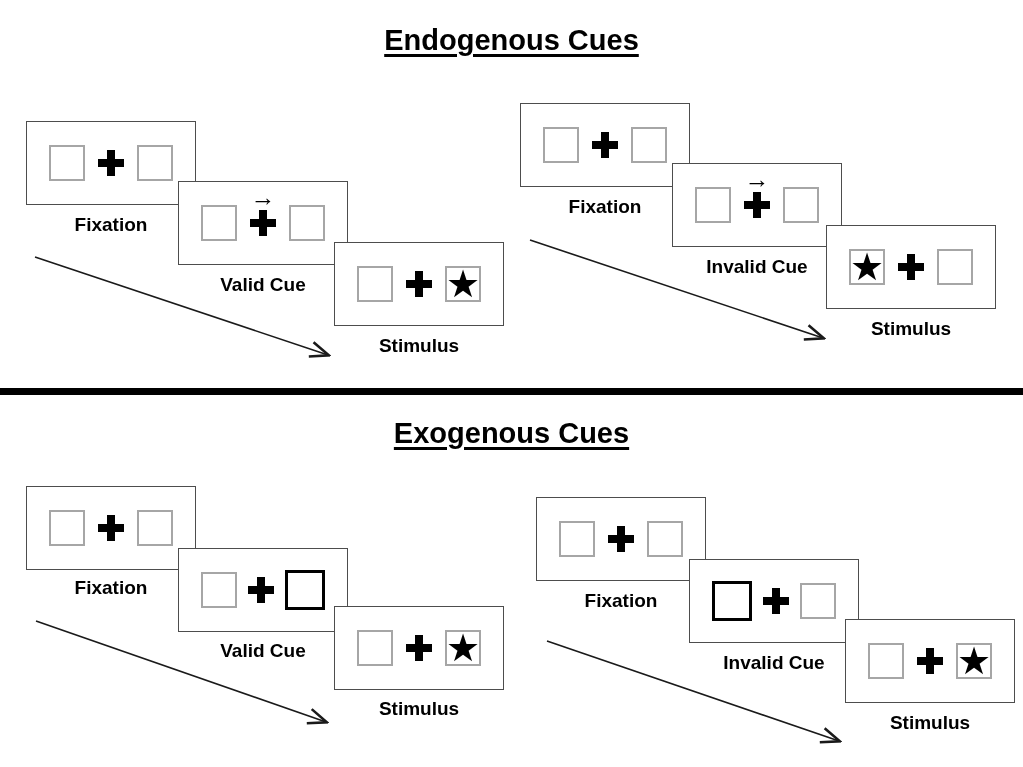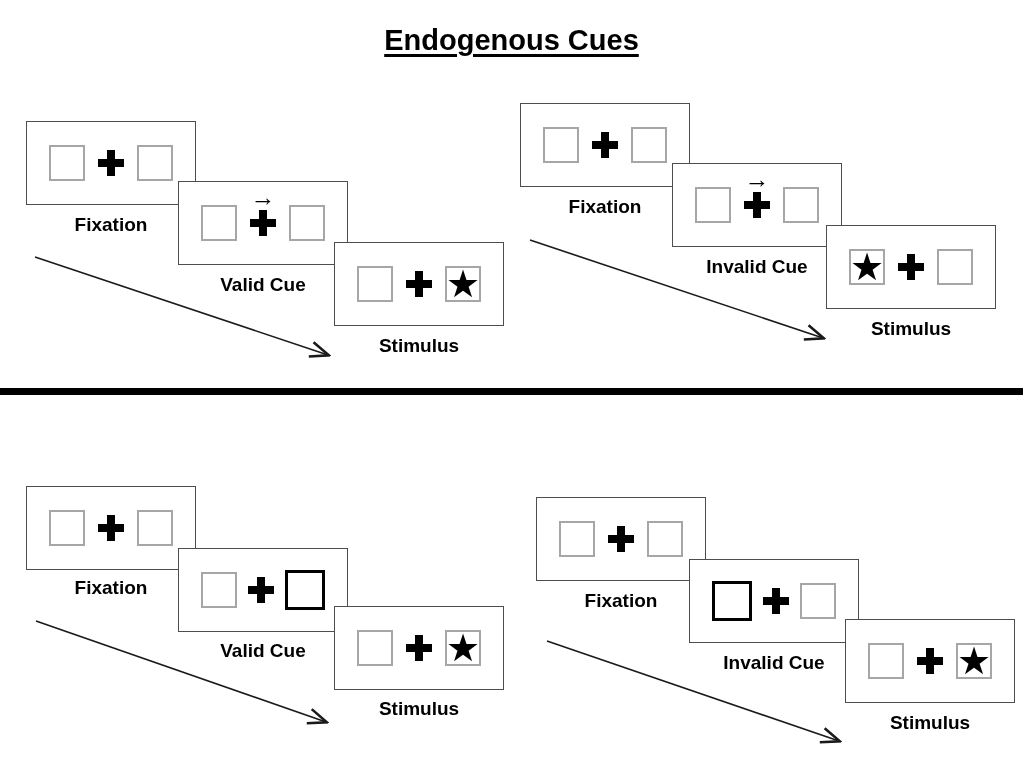--- a/index.html
+++ b/index.html
@@ -114,20 +114,21 @@
       </div>
     <div class="center">
         <div class="cross"></div>
       </div>
     <div class="box"></div>
   </div>
   <div class="plabel" style="left:826px;top:318px;">Stimulus</div>
 
   <div class="divider" style="top:388px;"></div>
 
+  <div class="title" style="top:417px;">Exogenous Cues</div>
 
   <div class="panel" style="left:26px;top:486px;">
     <div class="box"></div>
     <div class="center">
         <div class="cross"></div>
       </div>
     <div class="box"></div>
   </div>
   <div class="plabel" style="left:26px;top:577px;">Fixation</div>
 

